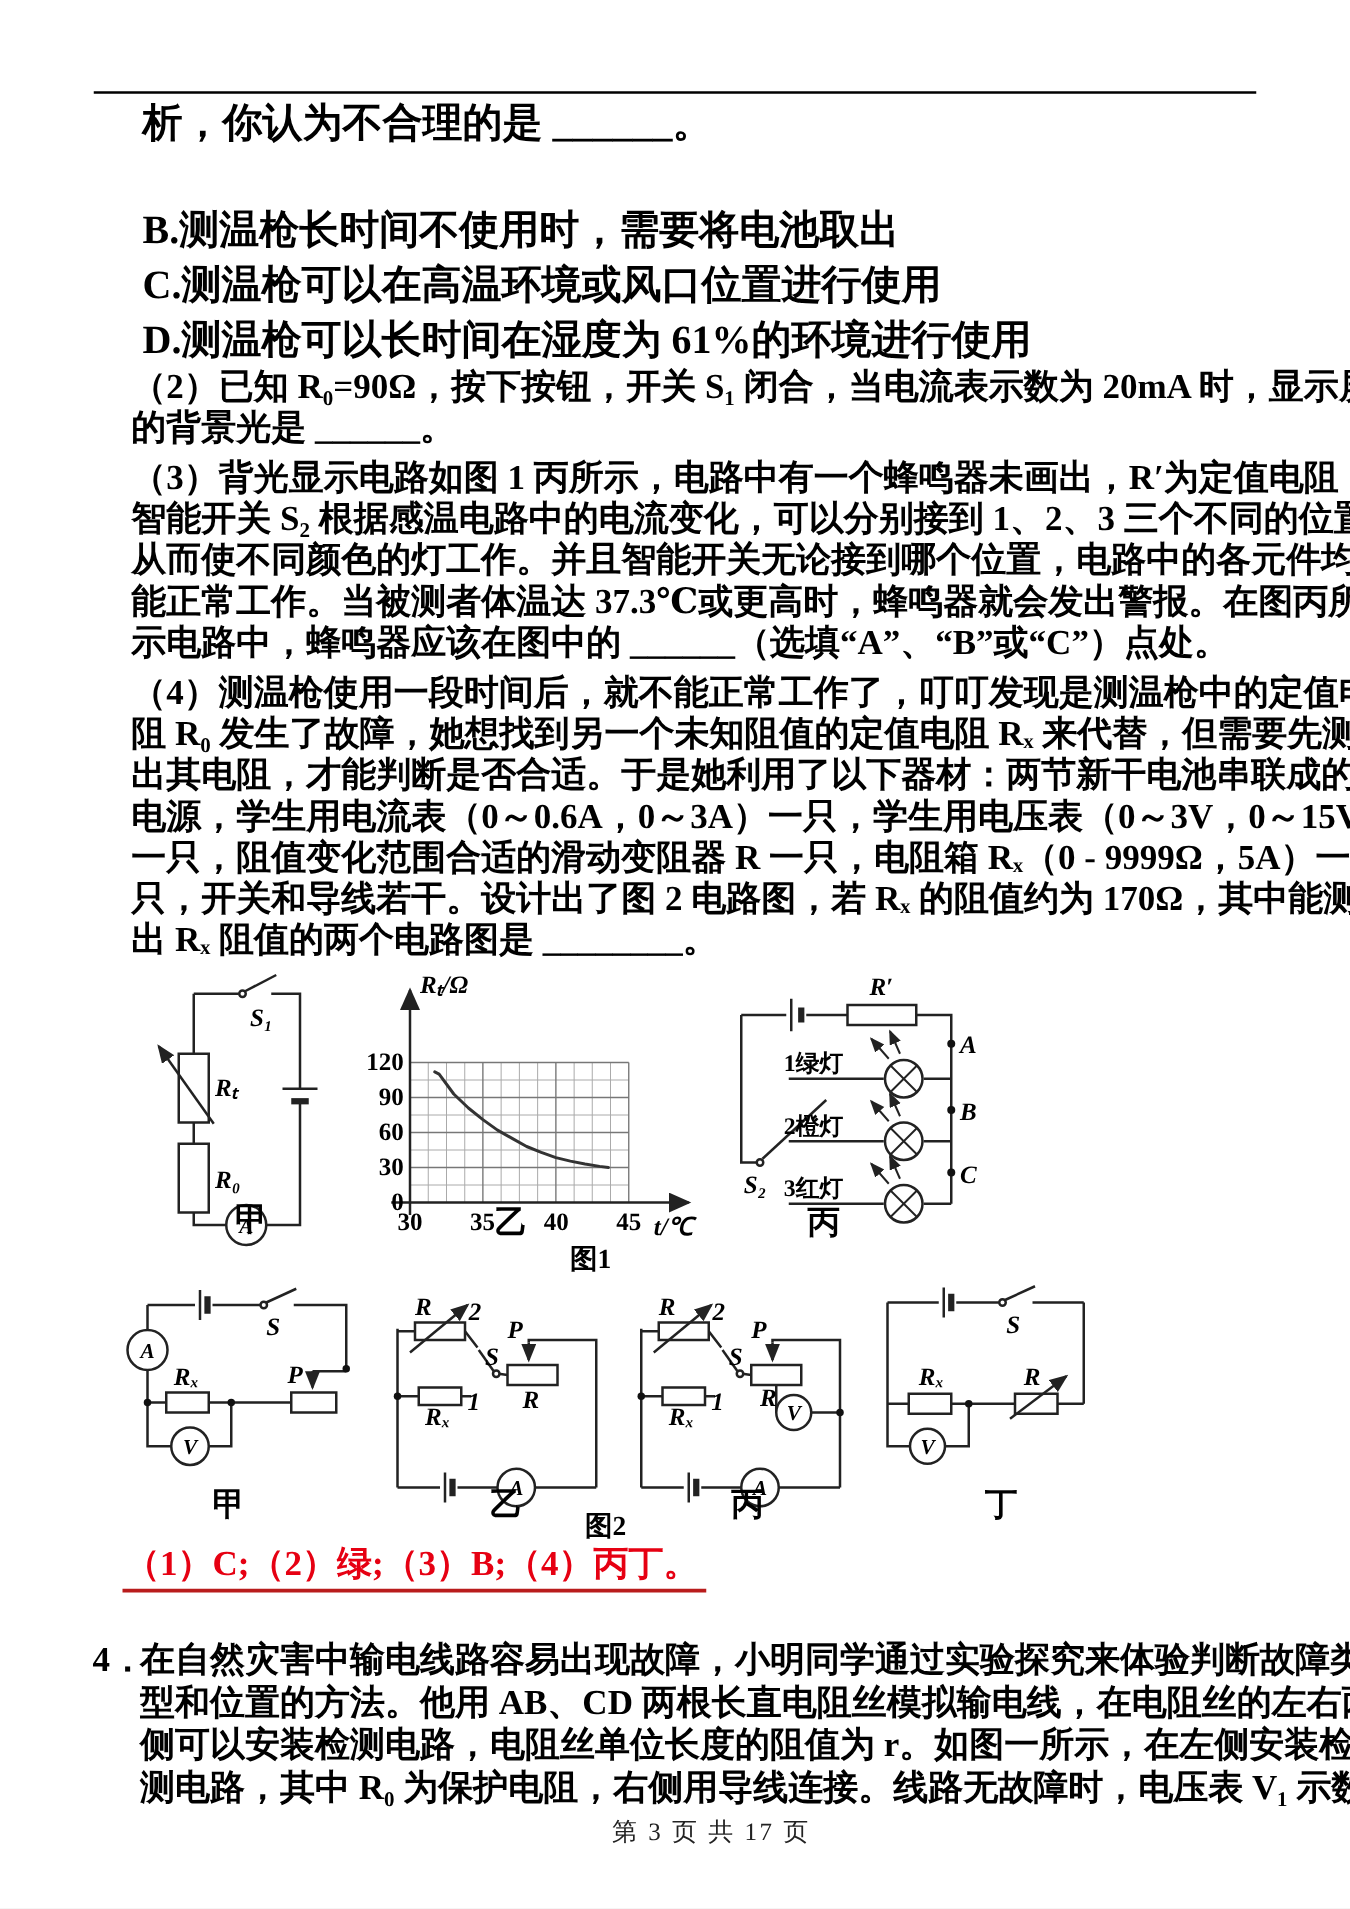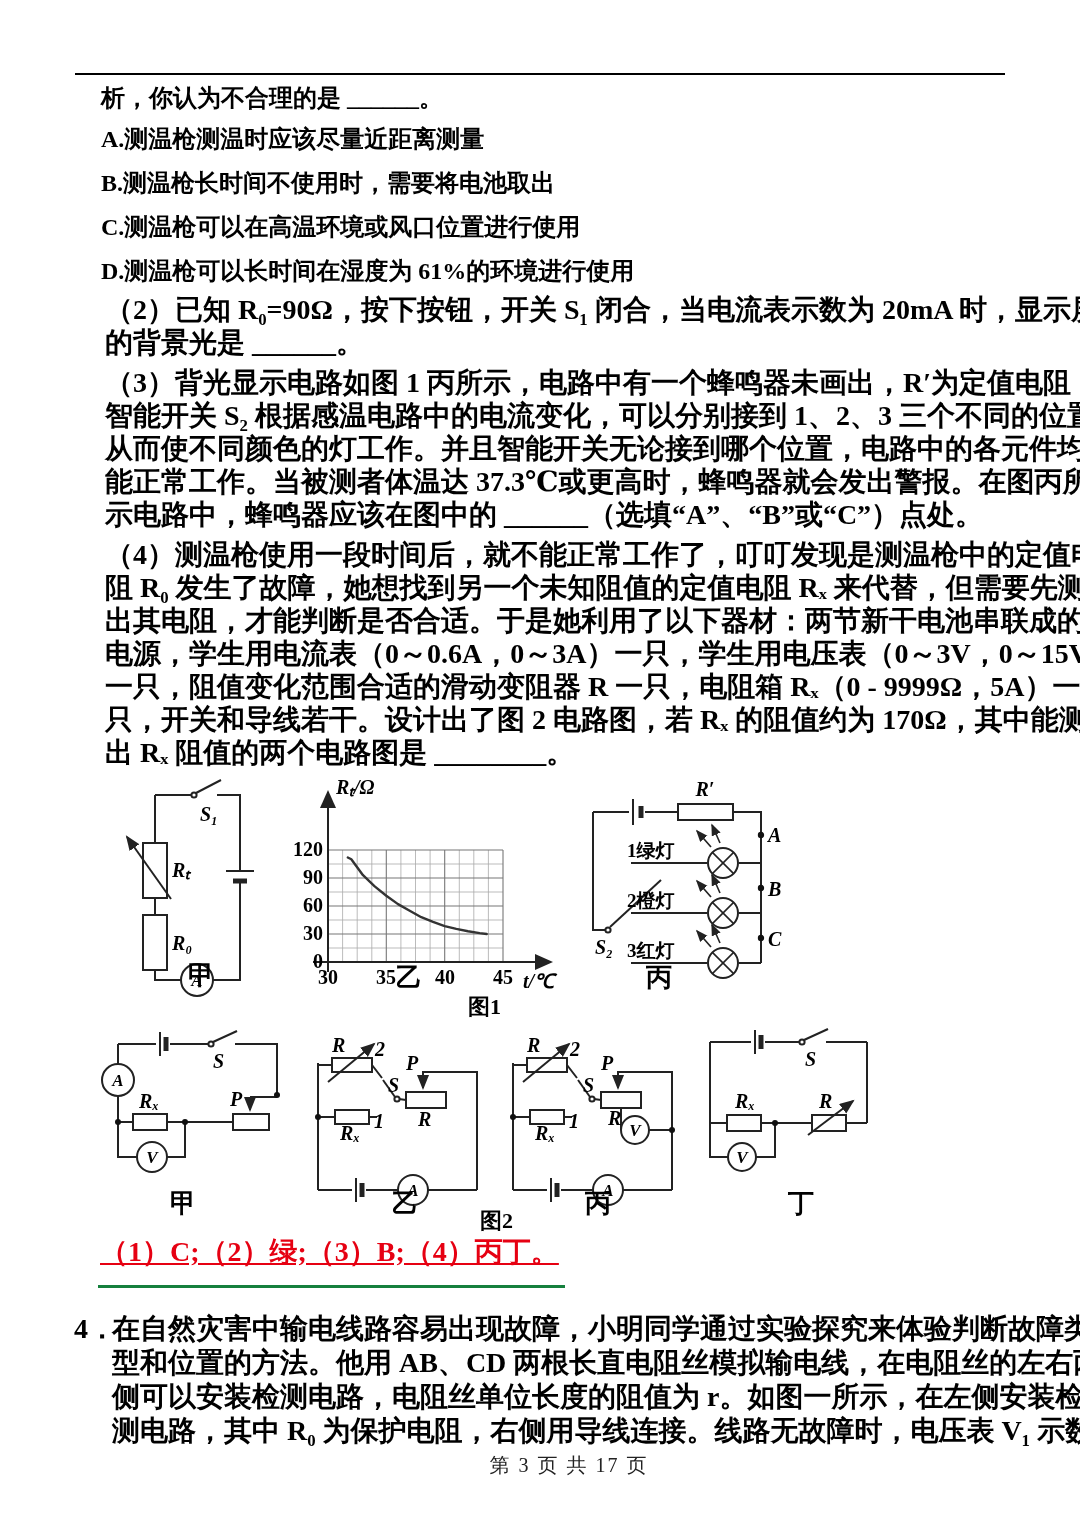--- a/index.html
+++ b/index.html
@@ -1,28 +1,28 @@
 <!DOCTYPE html>
 <html><head>
 <meta charset="utf-8">
 <style>
   html,body{margin:0;padding:0;background:#e8e8e8;}
   .page{position:relative;width:1080px;height:1527px;background:#ffffff;overflow:hidden;
         font-family:"Liberation Serif","DejaVu Serif",serif;font-weight:bold;color:#000;}
   .rule{position:absolute;left:75px;top:73px;width:930px;height:2px;background:#000;}
-  .tline{position:absolute;left:101px;font-size:24px;line-height:33px;white-space:nowrap;}
+  .tline{position:absolute;left:114px;font-size:32px;line-height:33px;white-space:nowrap;}
   .block{position:absolute;left:105px;font-size:28px;line-height:33px;white-space:nowrap;}
   .block div{height:33px;}
   .q4block{position:absolute;left:112px;font-size:28px;line-height:34px;white-space:nowrap;}
   .q4block div{height:34px;}
   .q4num{position:absolute;left:74px;top:1312px;font-size:28px;line-height:34px;}
   .answer{position:absolute;left:98px;top:1236px;font-size:28px;line-height:32px;white-space:nowrap;
-          color:#e60012;border-bottom:3px solid #15803d;padding:0 6px 17px 2px;text-decoration:underline;}
+          color:#e60012;border-bottom:3px solid #b91c1c;padding:0 6px 3px 2px;}
   .figlabel{position:absolute;font-size:26px;font-weight:bold;}
-  .figcap{position:absolute;font-size:22px;font-weight:bold;margin-left:12px;}
+  .figcap{position:absolute;font-size:22px;font-weight:bold;}
   .footer{position:absolute;left:0;top:1452px;width:100%;text-align:center;
           font-size:20px;font-weight:normal;color:#222;letter-spacing:2px;margin-left:29px;}
   svg{position:absolute;overflow:visible;}
   .wire{stroke:#222;stroke-width:2;fill:none;}
   .wirethin{stroke:#222;stroke-width:1.6;fill:none;}
   .boxel{fill:#fff;stroke:#222;stroke-width:2;}
   .meter{fill:#fff;stroke:#222;stroke-width:2;}
   .dot{fill:#111;stroke:none;}
   .plate-long{stroke:#222;stroke-width:2;}
   .plate-short{stroke:#222;stroke-width:5;}
@@ -47,21 +47,20 @@
       <marker id="arwaxis" markerWidth="11" markerHeight="11" refX="8" refY="4" orient="auto">
         <path d="M0,0 L9,4 L0,8 Z" fill="#222"></path>
       </marker>
     </defs>
   </svg>
 
   <div class="rule"></div>
 
   <div class="tline" style="top:82px">析，你认为不合理的是 ______。</div>
 
-  <div class="tline" style="top:123px">A.测温枪测温时应该尽量近距离测量</div>
   <div class="tline" style="top:167px">B.测温枪长时间不使用时，需要将电池取出</div>
   <div class="tline" style="top:211px">C.测温枪可以在高温环境或风口位置进行使用</div>
   <div class="tline" style="top:255px">D.测温枪可以长时间在湿度为 61%的环境进行使用</div>
 
   <div class="block" style="top:293px">
     <div>（2）已知 R₀=90Ω，按下按钮，开关 S₁ 闭合，当电流表示数为 20mA 时，显示屏</div>
     <div>的背景光是 ______。</div>
   </div>
 
   <div class="block" style="top:366px">

